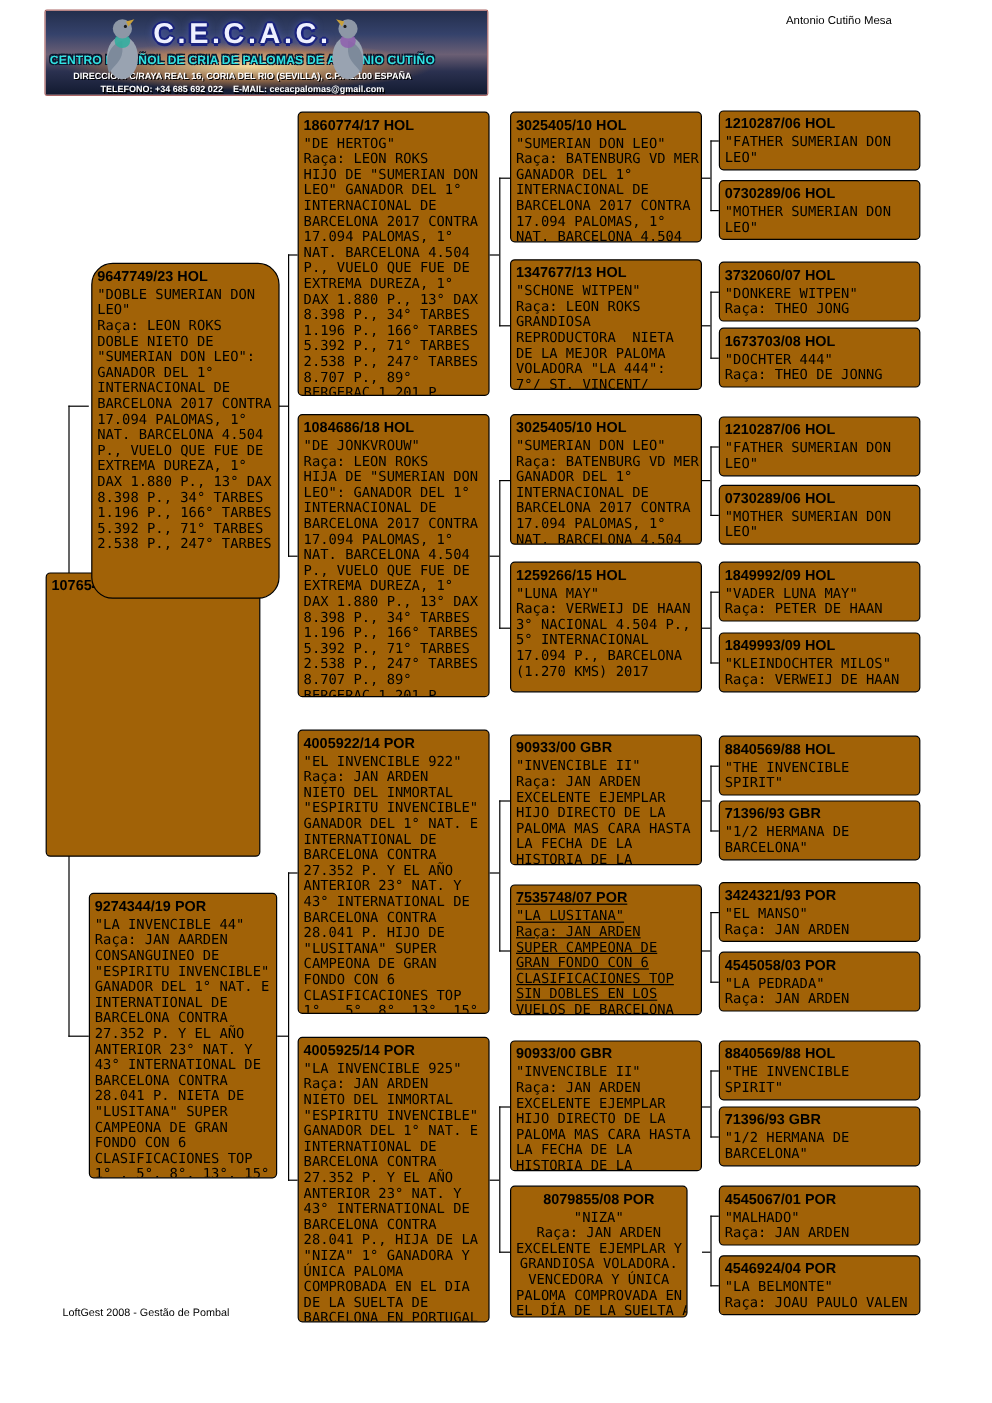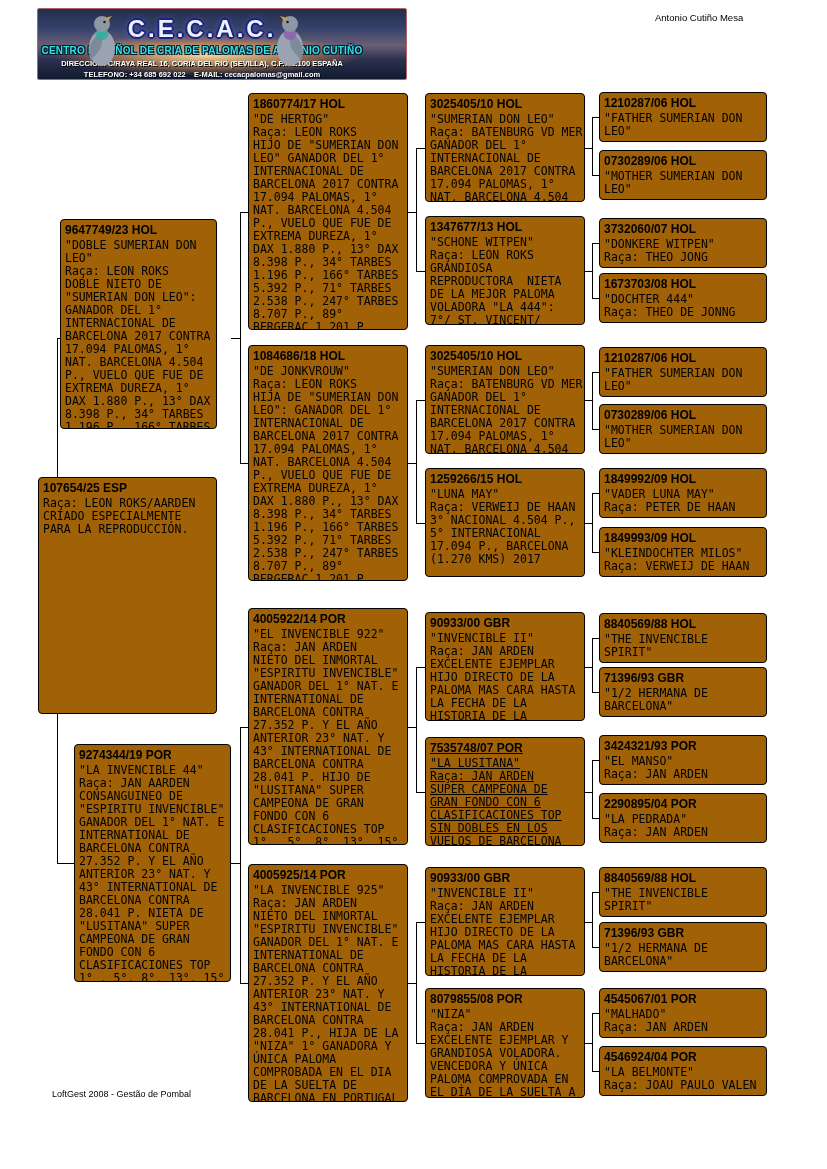--- a/index.html
+++ b/index.html
@@ -120,25 +120,22 @@
       <div class="cline" style="left: 592px; top: 892px; width: 1px; height: 56px;"></div>
       <div class="cline" style="left: 592px; top: 892px; width: 7px; height: 1px;"></div>
       <div class="cline" style="left: 592px; top: 947px; width: 7px; height: 1px;"></div>
       <div class="cline" style="left: 585px; top: 922px; width: 7px; height: 1px;"></div>
       <div class="cline" style="left: 592px; top: 1013px; width: 1px; height: 59px;"></div>
       <div class="cline" style="left: 592px; top: 1013px; width: 7px; height: 1px;"></div>
       <div class="cline" style="left: 592px; top: 1071px; width: 7px; height: 1px;"></div>
       <div class="cline" style="left: 585px; top: 1043px; width: 7px; height: 1px;"></div>
       <div class="pbox" style="left: 38px; top: 477px; width: 179px; height: 237px;">
         <div class="ring">107654/25 ESP</div>
-        <div class="details">Raça: LEON ROKS/AARDEN
-CRIADO ESPECIALMENTE
-PARA LA REPRODUCCIÓN.</div>
-      </div>
-      <div class="pbox" style="left: 60px; top: 219px; width: 157px; height: 210px;">
+      </div>
+      <div class="pbox" style="left: 76px; top: 219px; width: 157px; height: 280px; border-radius: 18px;">
         <div class="ring">9647749/23 HOL</div>
         <div class="details">"DOBLE SUMERIAN DON
 LEO"
 Raça: LEON ROKS
 DOBLE NIETO DE
 "SUMERIAN DON LEO":
 GANADOR DEL 1°
 INTERNACIONAL DE
 BARCELONA 2017 CONTRA
 17.094 PALOMAS, 1°
@@ -313,21 +310,21 @@
       <div class="pbox" style="left: 425px; top: 867px; width: 160px; height: 109px;">
         <div class="ring">90933/00 GBR</div>
         <div class="details">"INVENCIBLE II"
 Raça: JAN ARDEN
 EXCELENTE EJEMPLAR
 HIJO DIRECTO DE LA
 PALOMA MAS CARA HASTA
 LA FECHA DE LA
 HISTORIA DE LA</div>
       </div>
-      <div class="pbox" style="left: 425px; top: 988px; width: 160px; height: 110px;">
+      <div class="pbox" style="left: 425px; top: 988px; width: 148px; height: 110px; text-align: center;">
         <div class="ring">8079855/08 POR</div>
         <div class="details">"NIZA"
 Raça: JAN ARDEN
 EXCELENTE EJEMPLAR Y
 GRANDIOSA VOLADORA.
 VENCEDORA Y ÚNICA
 PALOMA COMPROVADA EN
 EL DÍA DE LA SUELTA A</div>
       </div>
       <div class="pbox" style="left: 599px; top: 92px; width: 168px; height: 50px;">
@@ -379,21 +376,21 @@
         <div class="ring">71396/93 GBR</div>
         <div class="details">"1/2 HERMANA DE
 BARCELONA"</div>
       </div>
       <div class="pbox" style="left: 599px; top: 735px; width: 168px; height: 50px;">
         <div class="ring">3424321/93 POR</div>
         <div class="details">"EL MANSO"
 Raça: JAN ARDEN</div>
       </div>
       <div class="pbox" style="left: 599px; top: 793px; width: 168px; height: 50px;">
-        <div class="ring">2290895/04 POR</div>
+        <div class="ring">4545058/03 POR</div>
         <div class="details">"LA PEDRADA"
 Raça: JAN ARDEN</div>
       </div>
       <div class="pbox" style="left: 599px; top: 867px; width: 168px; height: 50px;">
         <div class="ring">8840569/88 HOL</div>
         <div class="details">"THE INVENCIBLE
 SPIRIT"</div>
       </div>
       <div class="pbox" style="left: 599px; top: 922px; width: 168px; height: 50px;">
         <div class="ring">71396/93 GBR</div>

